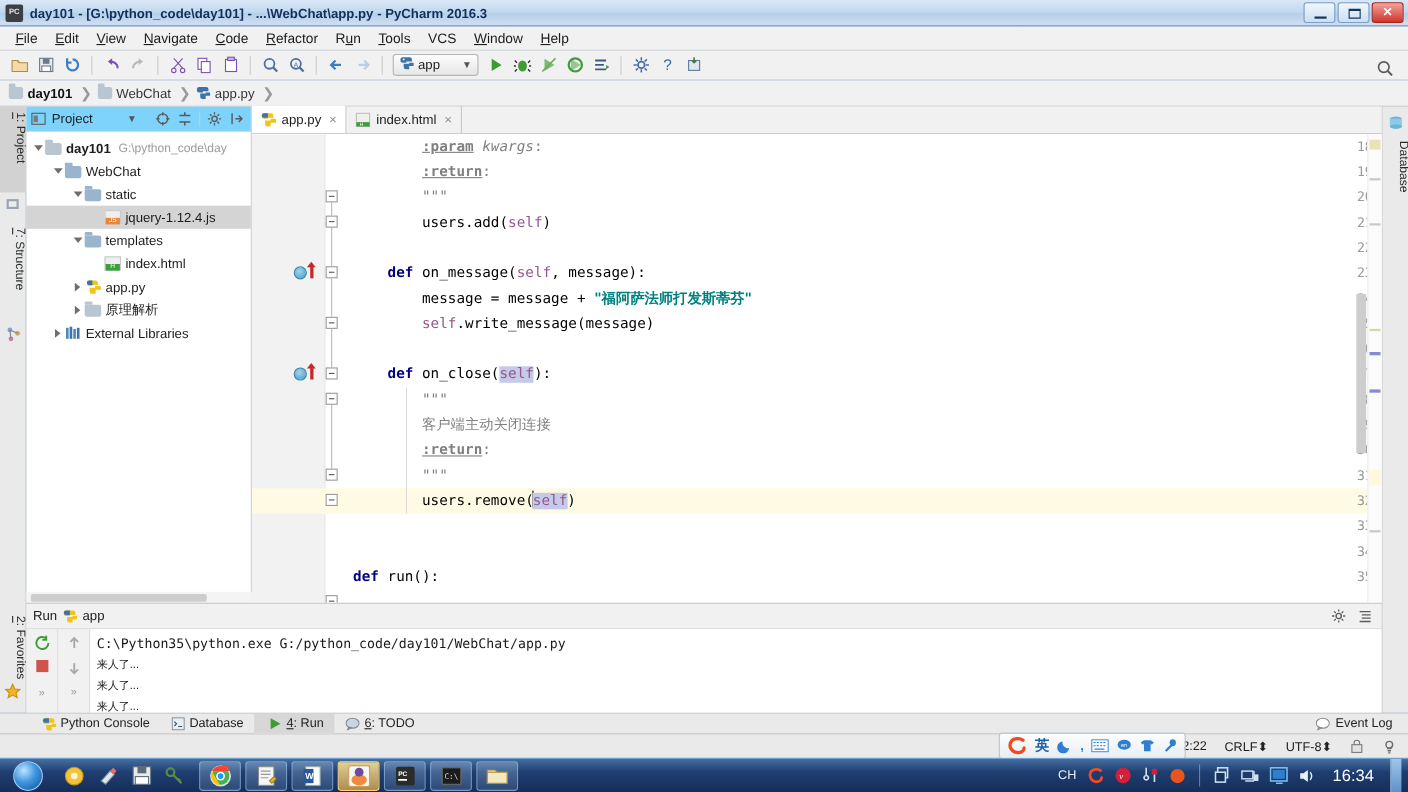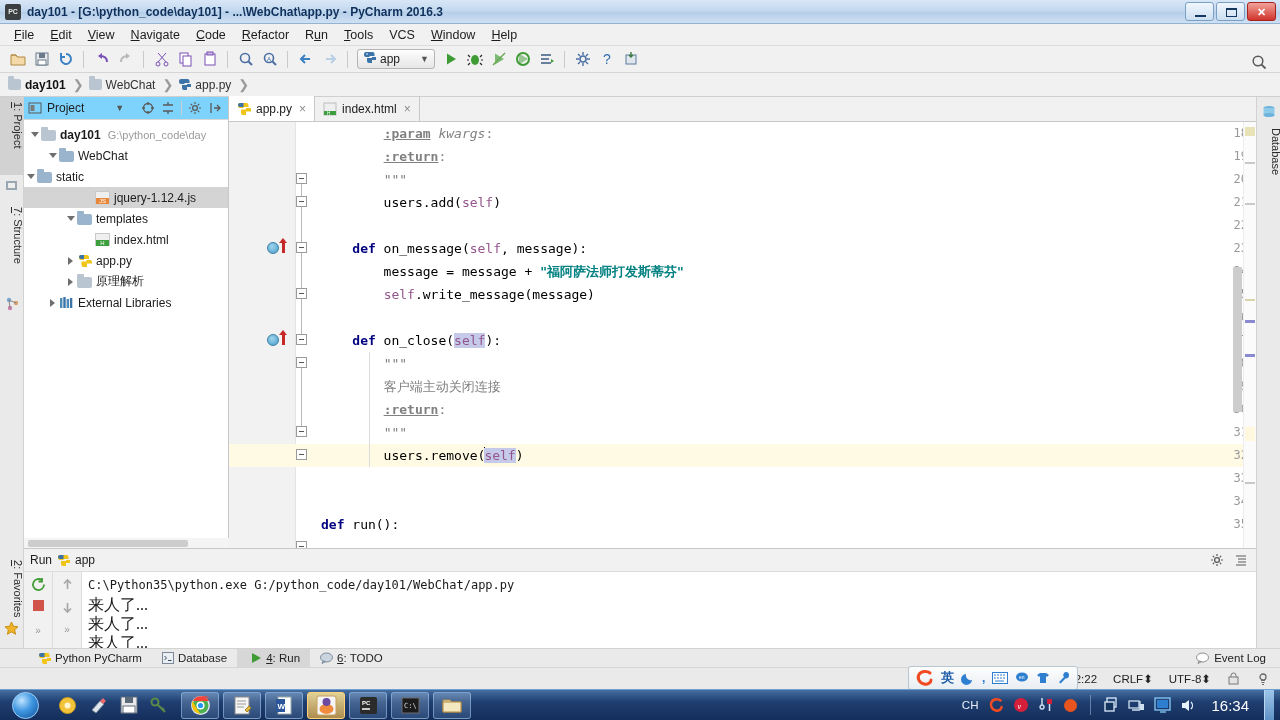--- a/index.html
+++ b/index.html
@@ -208,21 +208,21 @@
               font-size:12px; color:#1c1c1c; border-bottom:1px solid #ddd; background:#f1f1f1;}
   .run-head-tools { margin-left:auto; display:flex; align-items:center; gap:10px; padding-right:8px; }
   .run-body { position:absolute; left:0; top:23px; right:0; bottom:0; display:flex; }
   .run-toolcol { width: 29px; background:#f1f1f1; border-right:1px solid #dcdcdc;
                  display:flex; flex-direction:column; align-items:center; padding-top:5px; gap:7px;}
   .run-toolcol2 { width: 29px; background:#f1f1f1; border-right:1px solid #dcdcdc;
                  display:flex; flex-direction:column; align-items:center; padding-top:6px; gap:10px;}
   .console { flex:1; background:#fff; padding: 4px 0 0 6px; overflow:hidden; }
   .cline { font-family: "DejaVu Sans Mono", monospace; font-size: 12px; color:#1a1a1a;
            height: 19px; line-height:19px; white-space: pre; }
-  .cline.cjk { font-family:Liberation Serif, serif; font-size:16px; }
+  .cline.cjk { font-family:Liberation Sans, sans-serif; font-size:10px; }
 
   
   .twbar {
     position:absolute; left:0; top:648px; width:1280px; height:19px;
     background:#eaeaea; border-top:1px solid #d2d2d2; display:flex; align-items:center;
     padding-left: 28px; gap: 0px; font-size: 11.5px; color:#222;
   }
   .twitem { display:flex; align-items:center; gap:4px; padding: 2px 10px; height:19px; }
   .twitem.active { background:#d7d7d7;padding-left:13px; }
   .twitem u { text-decoration: underline; }
@@ -569,21 +569,21 @@
       </div>
 
       <div class="tnode" style="padding-left:22px">
         <span class="tw">
             <span class="arrow-d"></span>
           </span>
         <span class="ico folder src"></span>
         <span class="tlabel">WebChat</span>
       </div>
 
-      <div class="tnode" style="">
+      <div class="tnode" style="padding-left:40px">
         <span class="tw">
             <span class="arrow-d"></span>
           </span>
         <span class="ico folder src"></span>
         <span class="tlabel">static</span>
       </div>
 
       <div class="tnode sel" style="padding-left:58px">
         <span class="tw"></span>
         <span class="ico js"></span>
@@ -819,21 +819,21 @@
   </div>
 
   <div class="twbar">
     <div class="twitem">
       <span>
         <svg width="13" height="13" style="display:block">
             <path d="M6.5 1h3a2 2 0 0 1 2 2v2h-5v1h6a2 2 0 0 1 2 2v1H9v3H6a2 2 0 0 1-2-2V7h5V6H3a2 2 0 0 1-2-2V3a2 2 0 0 1 2-2z" fill="#f0c419"></path>
             <path d="M1 3a2 2 0 0 1 2-2h3.5v4H3a2 2 0 0 1-2-2z" fill="#3c73a8"></path>
           </svg>
       </span>
-      <span>Python PyCharm</span>
+      <span>Python Console</span>
     </div>
     <div class="twitem">
       <span>
         <svg width="12" height="12" style="display:block">
             <rect x="0.5" y="0.5" width="11" height="11" fill="#e9eef2" stroke="#7a8a99"></rect>
             <path d="M2.5 4l2 2-2 2M6 8.5h3.5" stroke="#3a4c5e" fill="none"></path>
           </svg>
       </span>
       <span>Database</span>
     </div>

